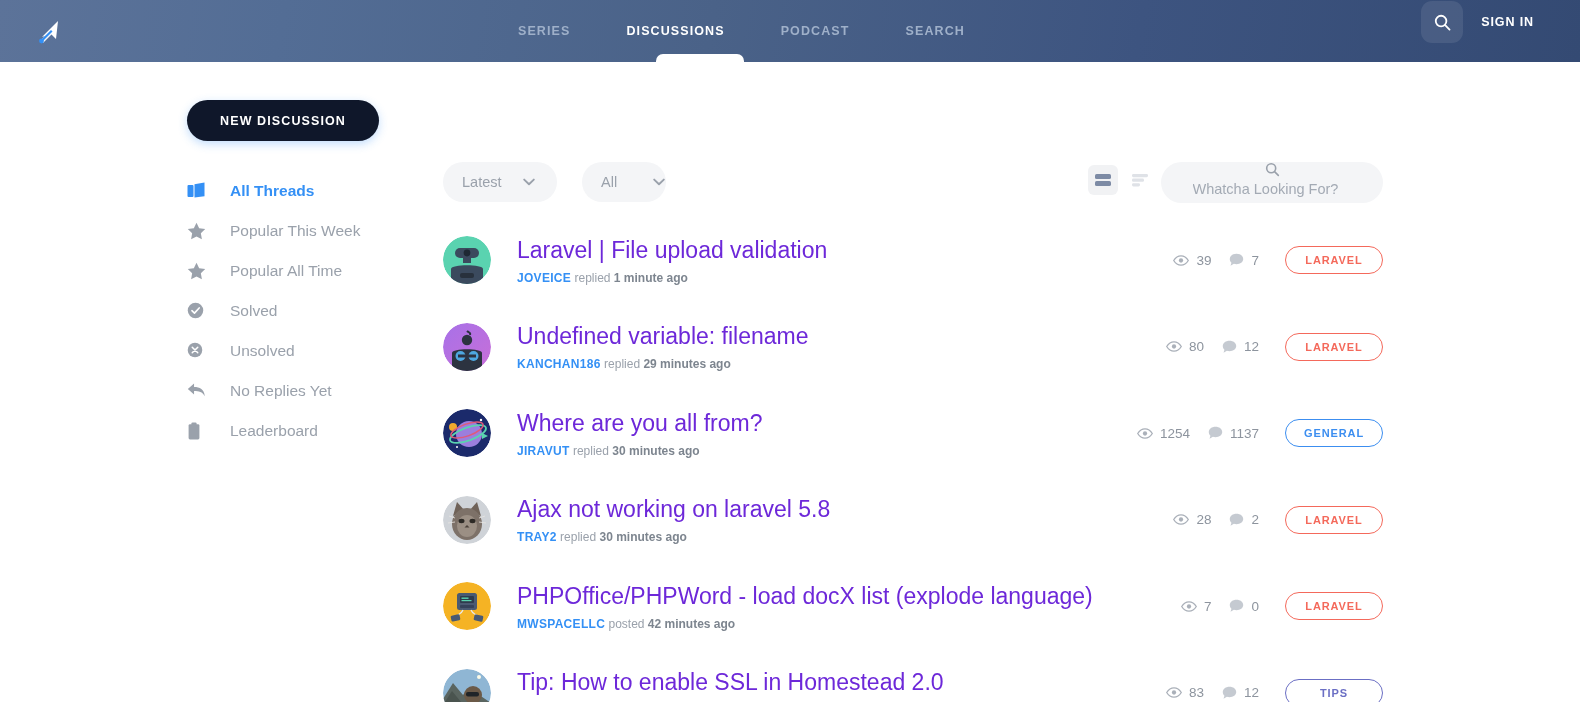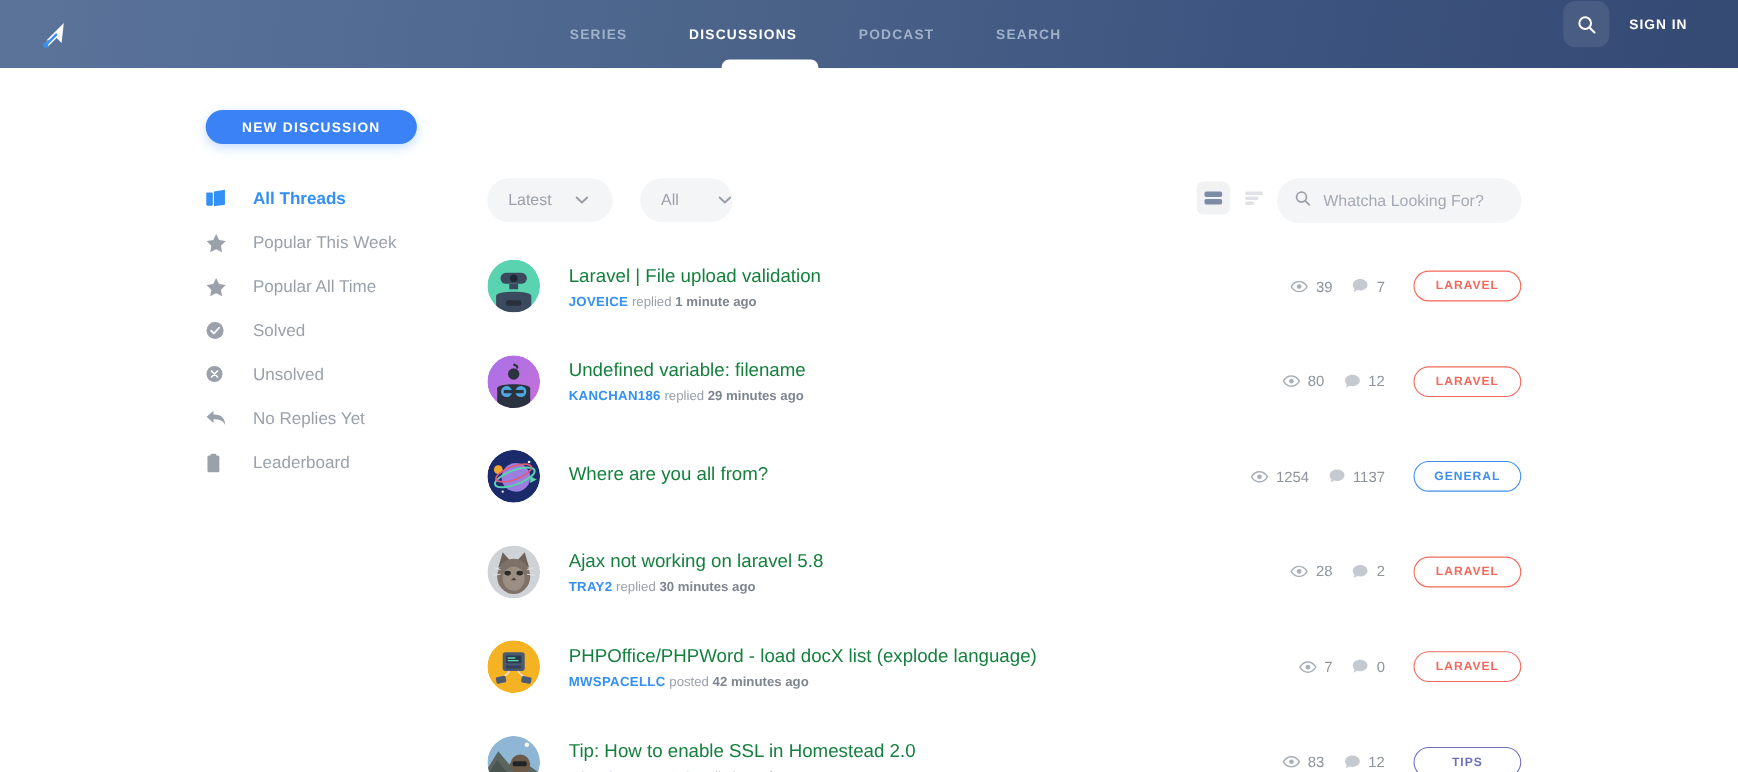--- a/index.html
+++ b/index.html
@@ -103,23 +103,23 @@
   }
 
   
   .page { position: relative; width: 1580px; height: 640px; background:#fff; }
 
   
   .sidebar { position: absolute; left: 187px; top: 38px; width: 235px; }
 
   .new-discussion {
     width: 192px;
-    height: 31px;
+    height: 41px;
     border-radius: 22px;
-    background: #3b82f6;
+    background: #0f172a;
     color: #ffffff;
     font-size: 12.5px;
     font-weight: bold;
     letter-spacing: 1.1px;
     display: flex; align-items: center; justify-content: center;
     border: none;
     cursor: pointer;
     font-family: "Liberation Sans", sans-serif;
     box-shadow: 0 3px 10px rgba(52,144,245,0.30);
   }
@@ -175,20 +175,21 @@
     position: absolute;
     right: 0; top: 0;
     width: 222px;
     height: 41px;
     border-radius: 21px;
     background: #f4f5f7;
     display: flex;
     align-items: center;
     padding: 0 16px;
     cursor: text;
+    flex-direction: column;
   }
   .searchbox input {
     border: none; outline: none; background: transparent;
     font-size: 14.5px; color: #9aa1ab;
     font-family: "Liberation Sans", sans-serif;
     margin-left: 11px;
     width: 170px;
   }
   .searchbox input::placeholder { color: #a3aab4; }
 
@@ -205,22 +206,22 @@
     width: 48px; height: 48px;
     border-radius: 50%;
     flex: 0 0 48px;
     overflow: hidden;
     position: relative;
   }
   .avatar svg { display:block; }
 
   .thread-main { margin-left: 26px; flex: 1 1 auto; }
   .thread-title {
-    font-size: 17px;
-    color: #15803d;
+    font-size: 23px;
+    color: #6d28d9;
     line-height: 1.25;
     margin-bottom: 6px;
   }
   .thread-meta { font-size: 12px; color: #9aa1ab; }
   .thread-meta .user { color: #3490f5; font-weight: bold; letter-spacing: 0.3px; }
   .thread-meta .verb { color: #9aa1ab; }
   .thread-meta .time { color: #7d858f; font-weight: bold; }
 
   .thread-right {
     display: flex;
@@ -500,20 +501,25 @@
           <circle cx="26" cy="25" r="13" fill="#9b7ede"></circle>
           <ellipse cx="25" cy="25" rx="19" ry="6.5" fill="none" stroke="#5ad3b0" stroke-width="1.8" transform="rotate(-20 25 25)"></ellipse>
           <path d="M39 30 L45 27 L39 24 Z" fill="#5ad3b0"></path>
           <ellipse cx="24" cy="21" rx="17" ry="6" fill="none" stroke="#e05a7a" stroke-width="1.5" transform="rotate(-20 24 21)"></ellipse>
           <circle cx="38" cy="11" r="1.2" fill="#ffffff"></circle>
           <circle cx="14" cy="38" r="1" fill="#ffffff"></circle>
         </svg>
       </div>
       <div class="thread-main">
         <div class="thread-title">Where are you all from?</div>
+        <div class="thread-meta">
+          <span class="user">JIRAVUT</span>
+          <span class="verb">replied</span>
+          <span class="time">30 minutes ago</span>
+        </div>
       </div>
       <div class="thread-right">
         <div class="stat views">
           <svg width="16" height="11" viewBox="0 0 18 12">
             <path d="M9 0.8 C14 0.8 17.2 6 17.2 6 C17.2 6 14 11.2 9 11.2 C4 11.2 0.8 6 0.8 6 C0.8 6 4 0.8 9 0.8 Z" fill="none" stroke="#aab0b9" stroke-width="1.5"></path>
             <circle cx="9" cy="6" r="2.4" fill="#aab0b9"></circle>
           </svg>
           <span class="num">1254</span>
         </div>
         <div class="stat replies">

